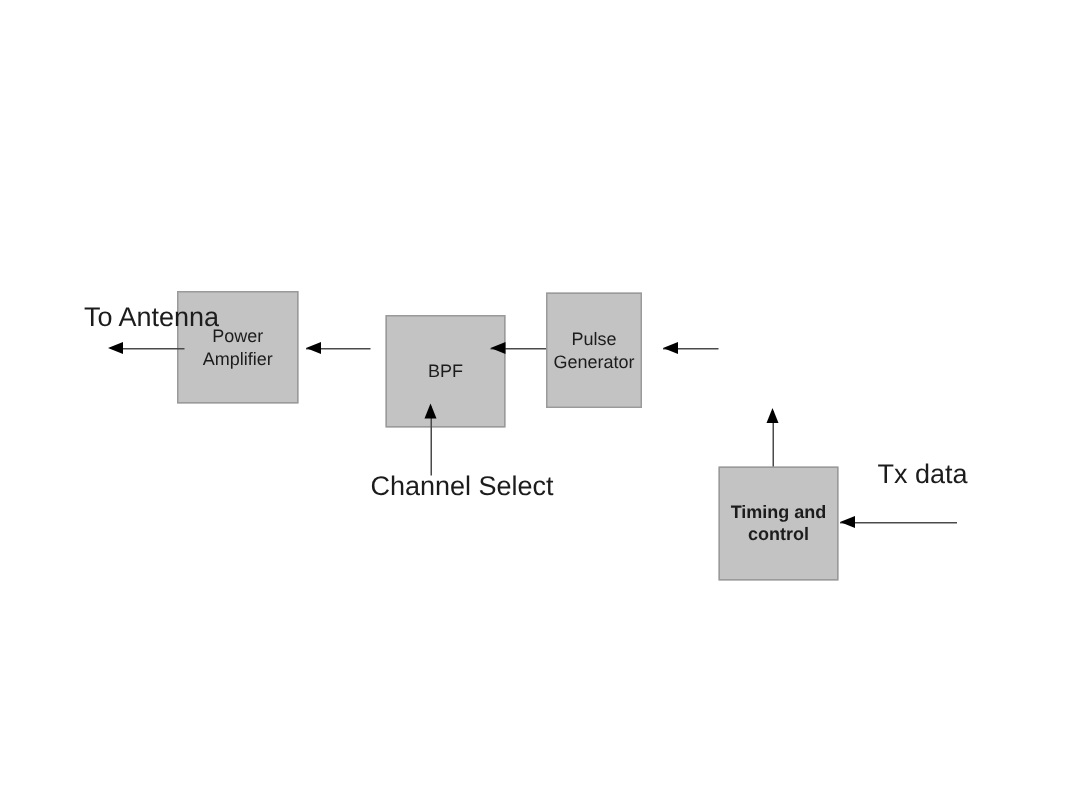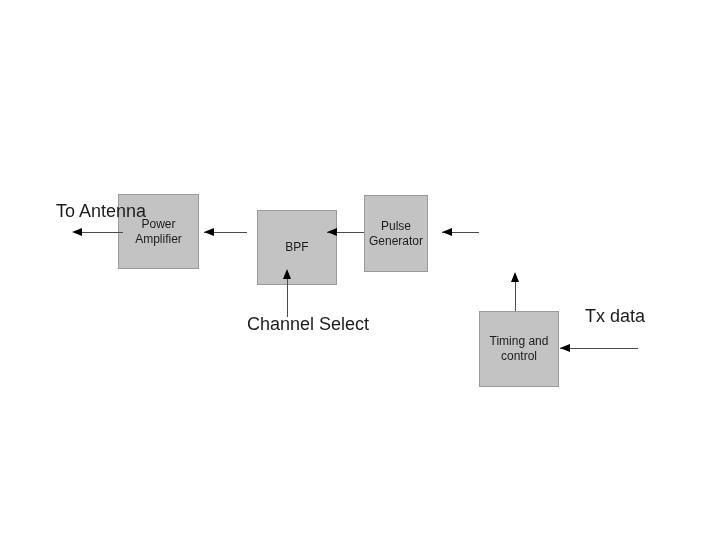--- a/index.html
+++ b/index.html
@@ -54,21 +54,21 @@
   <div class="node" style="left:257px;top:194px;width:80px;height:75px;margin-top:16px;">
     <span class="node-label">BPF</span>
   </div>
 
   <div class="node" style="left:364px;top:195px;width:64px;height:77px;">
     <span class="node-label">Pulse
 Generator</span>
   </div>
 
 
-  <div class="node" style="left:479px;top:311px;width:80px;height:76px;">
+  <div class="node" style="left:479px;top:311px;width:80px;height:76px;font-weight:bold;">
     <span class="node-label">Timing and
 control</span>
   </div>
 
   <div class="h-line" style="left:75px;top:232px;width:48px;"></div>
   <div class="ah ah-left" style="left:72px;top:228px;"></div>
 
   <div class="h-line" style="left:204px;top:232px;width:43px;"></div>
   <div class="ah ah-left" style="left:204px;top:228px;"></div>
 

